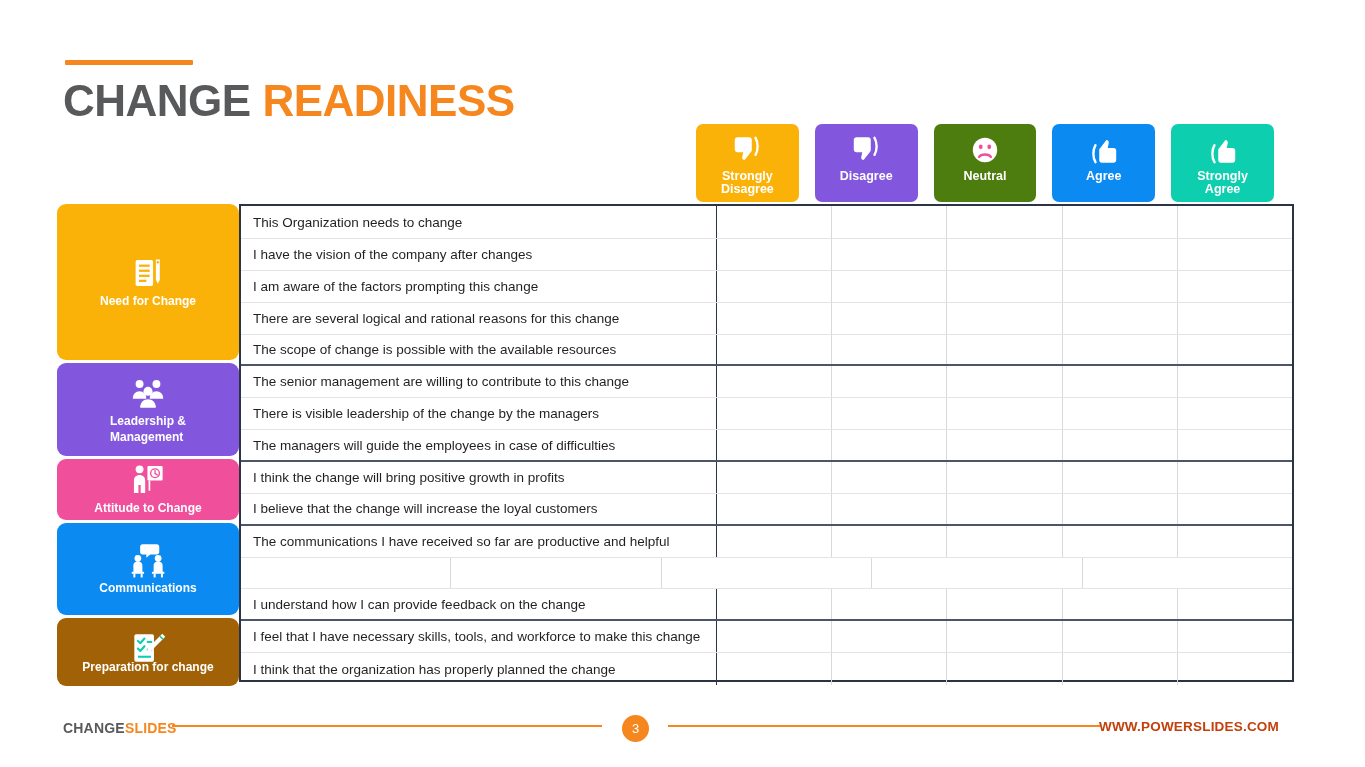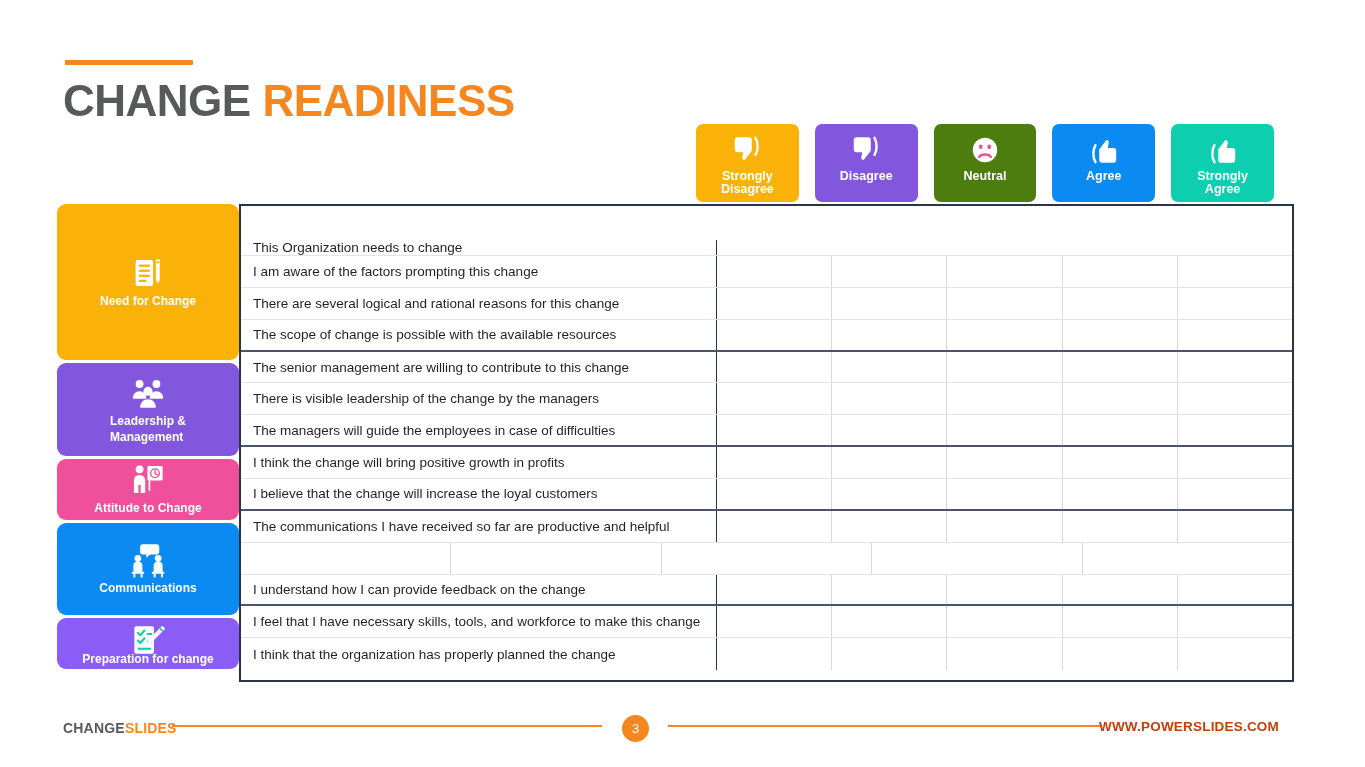--- a/index.html
+++ b/index.html
@@ -221,40 +221,50 @@
             <rect x="3" y="53" width="22" height="3.5"></rect>
             <rect x="39" y="53" width="22" height="3.5"></rect>
             <rect x="6" y="56" width="3.5" height="7"></rect>
             <rect x="19" y="56" width="3.5" height="7"></rect>
             <rect x="42" y="56" width="3.5" height="7"></rect>
             <rect x="55" y="56" width="3.5" height="7"></rect>
           </svg>
         </div>
         <div class="cat-label">Communications</div>
       </div>
-      <div class="cat tight" style="background: #8b5cf6; height: 51px;">
+      <div class="cat tight" style="background: #a16207; height: 68px;">
         <div class="cat-icon">
           <svg width="38" height="38" viewBox="0 0 64 64" fill="#fff" xmlns="http://www.w3.org/2000/svg">
             <rect x="9" y="9" width="33" height="46" rx="3" fill="#fff"></rect>
             <path d="M15 20l4 4 7-8" stroke="#0DCFB0" stroke-width="3.5" fill="none" stroke-linecap="round" stroke-linejoin="round"></path>
             <path d="M15 33l4 4 7-8" stroke="#0DCFB0" stroke-width="3.5" fill="none" stroke-linecap="round" stroke-linejoin="round"></path>
             <rect x="30" y="20" width="9" height="3.5" fill="#0DCFB0"></rect>
             <rect x="30" y="33" width="9" height="3.5" fill="#0DCFB0"></rect>
             <rect x="15" y="45" width="22" height="3.5" fill="#0DCFB0"></rect>
             <path d="M56 8l5 5-24 24-7 2 2-7z" fill="#fff"></path>
             <path d="M52 12l5 5" stroke="#0DCFB0" stroke-width="2.6"></path>
           </svg>
         </div>
         <div class="cat-label">Preparation for change</div>
       </div>
     </div>
 
   <div class="table-wrap" id="table">
-      <div class="trow sep-light" style="height: 50px; align-items: flex-end;">
+      <div class="trow sep-light" style="height: 33px;">
         <div class="stmt">This Organization needs to change</div>
+        <div class="cells">
+          <div class="cell"></div>
+          <div class="cell"></div>
+          <div class="cell"></div>
+          <div class="cell"></div>
+          <div class="cell"></div>
+        </div>
+      </div>
+      <div class="trow sep-light" style="height: 31.8667px;">
+        <div class="stmt">I have the vision of the company after changes</div>
         <div class="cells">
           <div class="cell"></div>
           <div class="cell"></div>
           <div class="cell"></div>
           <div class="cell"></div>
           <div class="cell"></div>
         </div>
       </div>
       <div class="trow sep-light" style="height: 31.8667px;">
         <div class="stmt">I am aware of the factors prompting this change</div>

